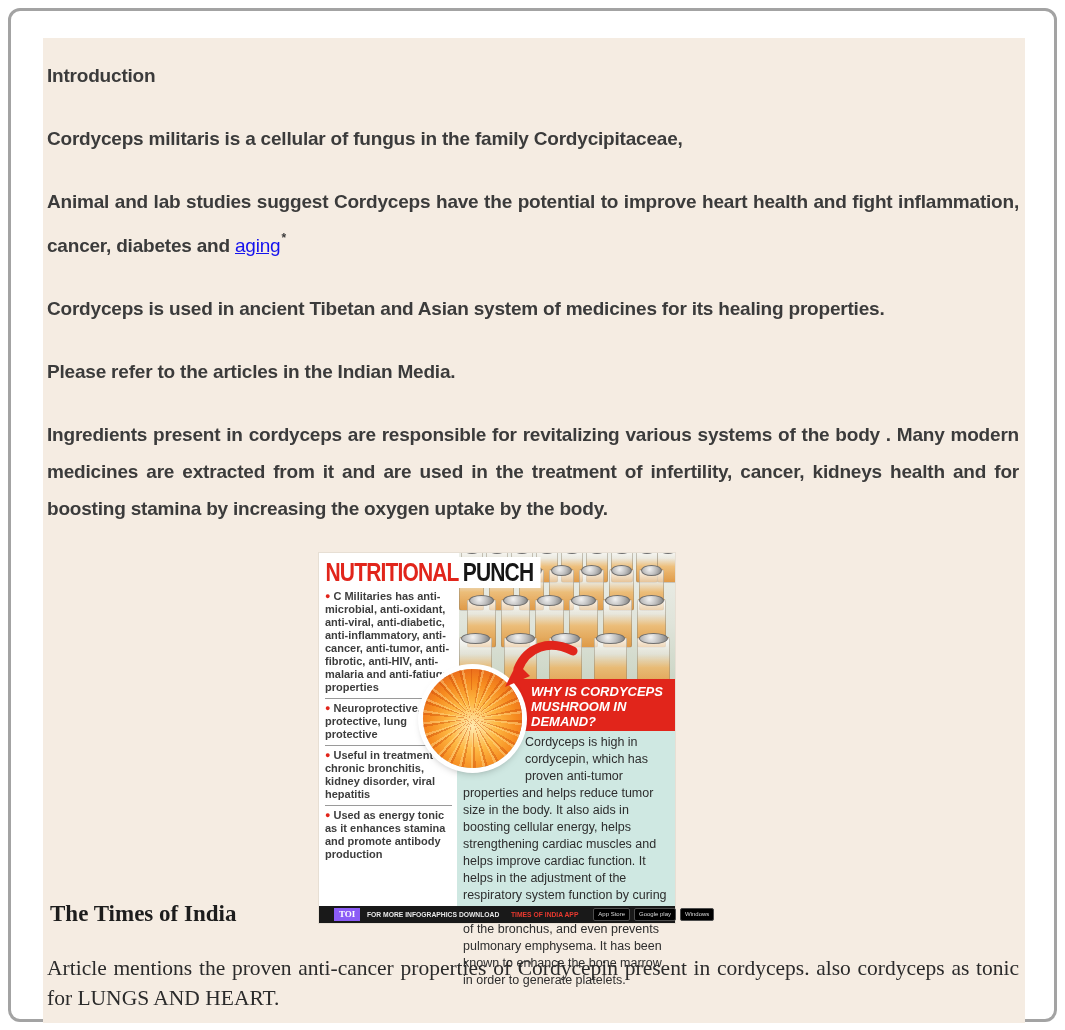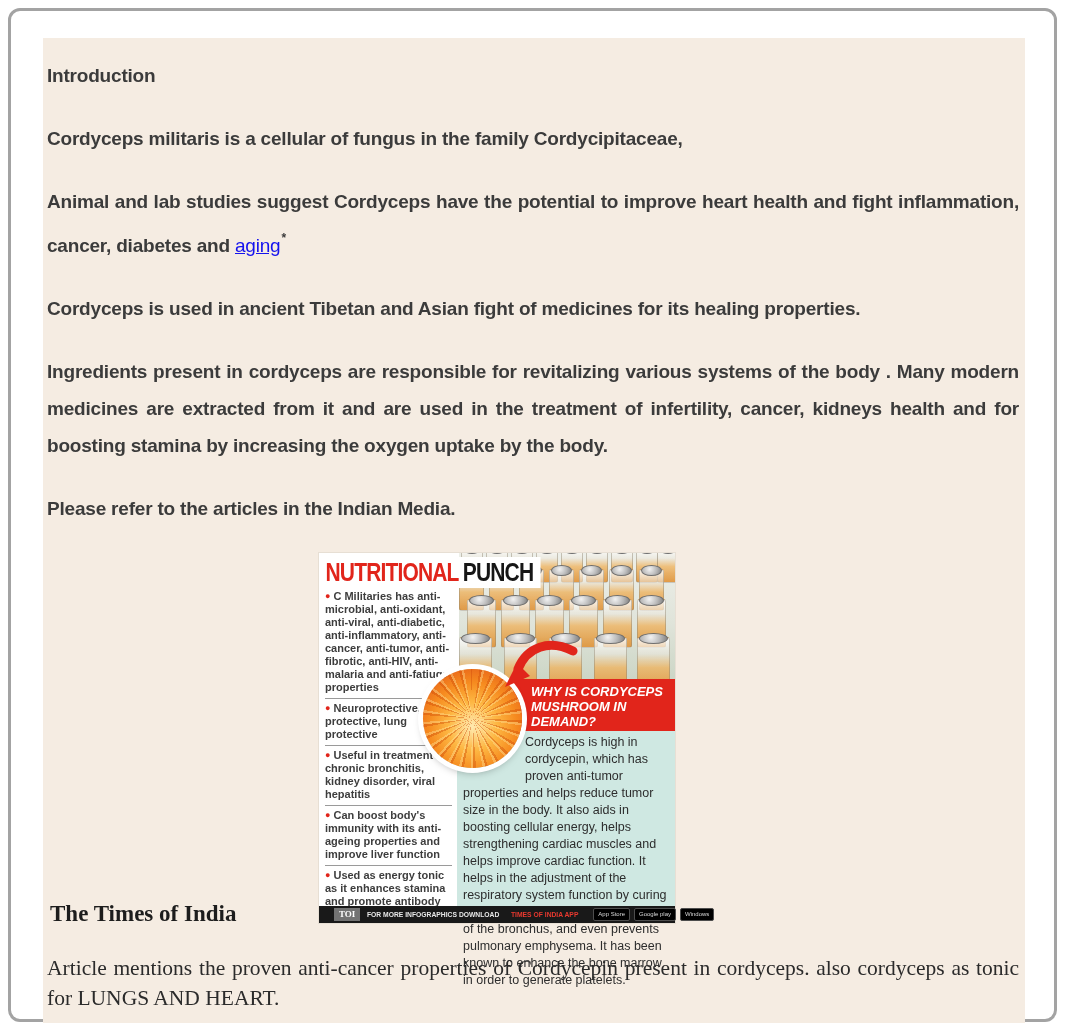--- a/index.html
+++ b/index.html
@@ -51,21 +51,21 @@
   .ig-circle{position:absolute;left:104px;top:116px;width:99px;height:99px;border-radius:50%;z-index:5;
              background:radial-gradient(circle at 50% 58%,#ffe9b0 0%,#fdb743 32%,#f68b1f 58%,
                         #e8641a 82%,#d14a10 100%);
              box-shadow:0 0 0 5px #ffffff,0 4px 9px rgba(0,0,0,.35);overflow:hidden;}
   .ig-circle::after{content:"";position:absolute;inset:-4px;border-radius:50%;
              background:repeating-conic-gradient(rgba(206,74,8,0) 0deg 8deg,
                         rgba(206,74,8,.4) 8deg 11deg,rgba(255,236,170,.35) 11deg 14deg);}
   .ig-arrow{position:absolute;left:178px;top:86px;z-index:6;}
   .ig-footer{position:absolute;left:0;top:353px;width:356px;height:17px;background:#191919;z-index:4;
              display:flex;align-items:center;gap:7px;padding:0 4px 0 15px;box-sizing:border-box;}
-  .toi-chip{background:#737373;color:#fff;font-family:"Liberation Serif",serif;font-weight:bold;
+  .toi-chip{background:#8b5cf6;color:#fff;font-family:"Liberation Serif",serif;font-weight:bold;
             font-size:9px;line-height:11px;padding:1px 5px;}
   .ft-white{color:#e8e8e8;font-size:7.5px;font-weight:bold;white-space:nowrap;
             transform:scaleX(.9);transform-origin:0 50%;}
   .ft-red{color:#e8392f;font-size:7.5px;font-weight:bold;white-space:nowrap;margin-left:-10px;
           transform:scaleX(.9);transform-origin:0 50%;}
   .badges{margin-left:auto;display:flex;gap:4px;}
   .badge{background:#000;border:1px solid #4d4d4d;border-radius:2px;color:#d8d8d8;
          font-size:6px;line-height:9px;padding:1px 4px;white-space:nowrap;}
 
   .article{font-family:"Liberation Serif",serif;font-size:21.5px;line-height:30px;color:#2b2b2b;
@@ -78,25 +78,25 @@
   <div class="frame"></div>
 
   <div class="content">
 
     <p class="p">Introduction</p>
 
     <p class="p">Cordyceps militaris is a cellular of fungus in the family Cordycipitaceae,</p>
 
     <p class="p justify"><span>Animal and lab studies suggest Cordyceps have the potential to improve heart health and fight inflammation, cancer, diabetes and </span><a class="link">aging</a><span class="sup">*</span></p>
 
-    <p class="p">Cordyceps is used in ancient Tibetan and Asian fight of medicines for its healing properties.</p>
+    <p class="p">Cordyceps is used in ancient Tibetan and Asian system of medicines for its healing properties.</p>
+
+    <p class="p">Please refer to the articles in the Indian Media.</p>
 
     <p class="p justify">Ingredients present in cordyceps are responsible for revitalizing various systems of the body . Many modern medicines are extracted from it and are used in the treatment of infertility, cancer, kidneys health and for boosting stamina by increasing the oxygen uptake by the body.</p>
-
-    <p class="p">Please refer to the articles in the Indian Media.</p>
 
     <div class="figure-row">
 
       <div class="infographic">
 
         <div class="ig-photo">
           <div id="jars">
               <div class="jar" style="left: 2px; top: -6px; width: 20px; height: 34px;"></div>
               <div class="jar" style="left: 27px; top: -6px; width: 20px; height: 34px;"></div>
               <div class="jar" style="left: 52px; top: -6px; width: 20px; height: 34px;"></div>
@@ -126,21 +126,20 @@
               <div class="jar" style="left: 178px; top: 84px; width: 31px; height: 54px;"></div>
             </div>
         </div>
 
         <div class="ig-header"><span class="red">NUTRITIONAL</span><span class="blk">PUNCH</span></div>
 
         <div class="ig-left">
           <div class="ig-bullet"><span class="dot">●</span><span>C Militaries has anti-microbial, anti-oxidant, anti-viral, anti-diabetic, anti-inflammatory, anti-cancer, anti-tumor, anti-fibrotic, anti-HIV, anti-malaria and anti-fatiuge properties</span></div>
           <div class="ig-bullet"><span class="dot">●</span><span>Neuroprotective, reno protective, lung protective</span></div>
           <div class="ig-bullet"><span class="dot">●</span><span>Useful in treatment of chronic bronchitis, kidney disorder, viral hepatitis</span></div>
-          <div class="ig-bullet"><span class="dot">●</span><span>Can boost body's immunity with its anti-ageing properties and improve liver function</span></div>
           <div class="ig-bullet"><span class="dot">●</span><span>Used as energy tonic as it enhances stamina and promote antibody production</span></div>
         </div>
 
         <div class="ig-redbox">WHY IS CORDYCEPS MUSHROOM IN DEMAND?</div>
 
         <div class="ig-teal">
           <div class="circle-spacer"></div><span>Cordyceps is high in cordycepin, which has proven anti-tumor properties and helps reduce tumor size in the body. It also aids in boosting cellular energy, helps strengthening cardiac muscles and helps improve cardiac function. It helps in the adjustment of the respiratory system function by curing asthma and helps in the expansion of the bronchus, and even prevents pulmonary emphysema. It has been known to enhance the bone marrow in order to generate platelets.</span>
         </div>
 
         <div class="ig-circle"></div>

